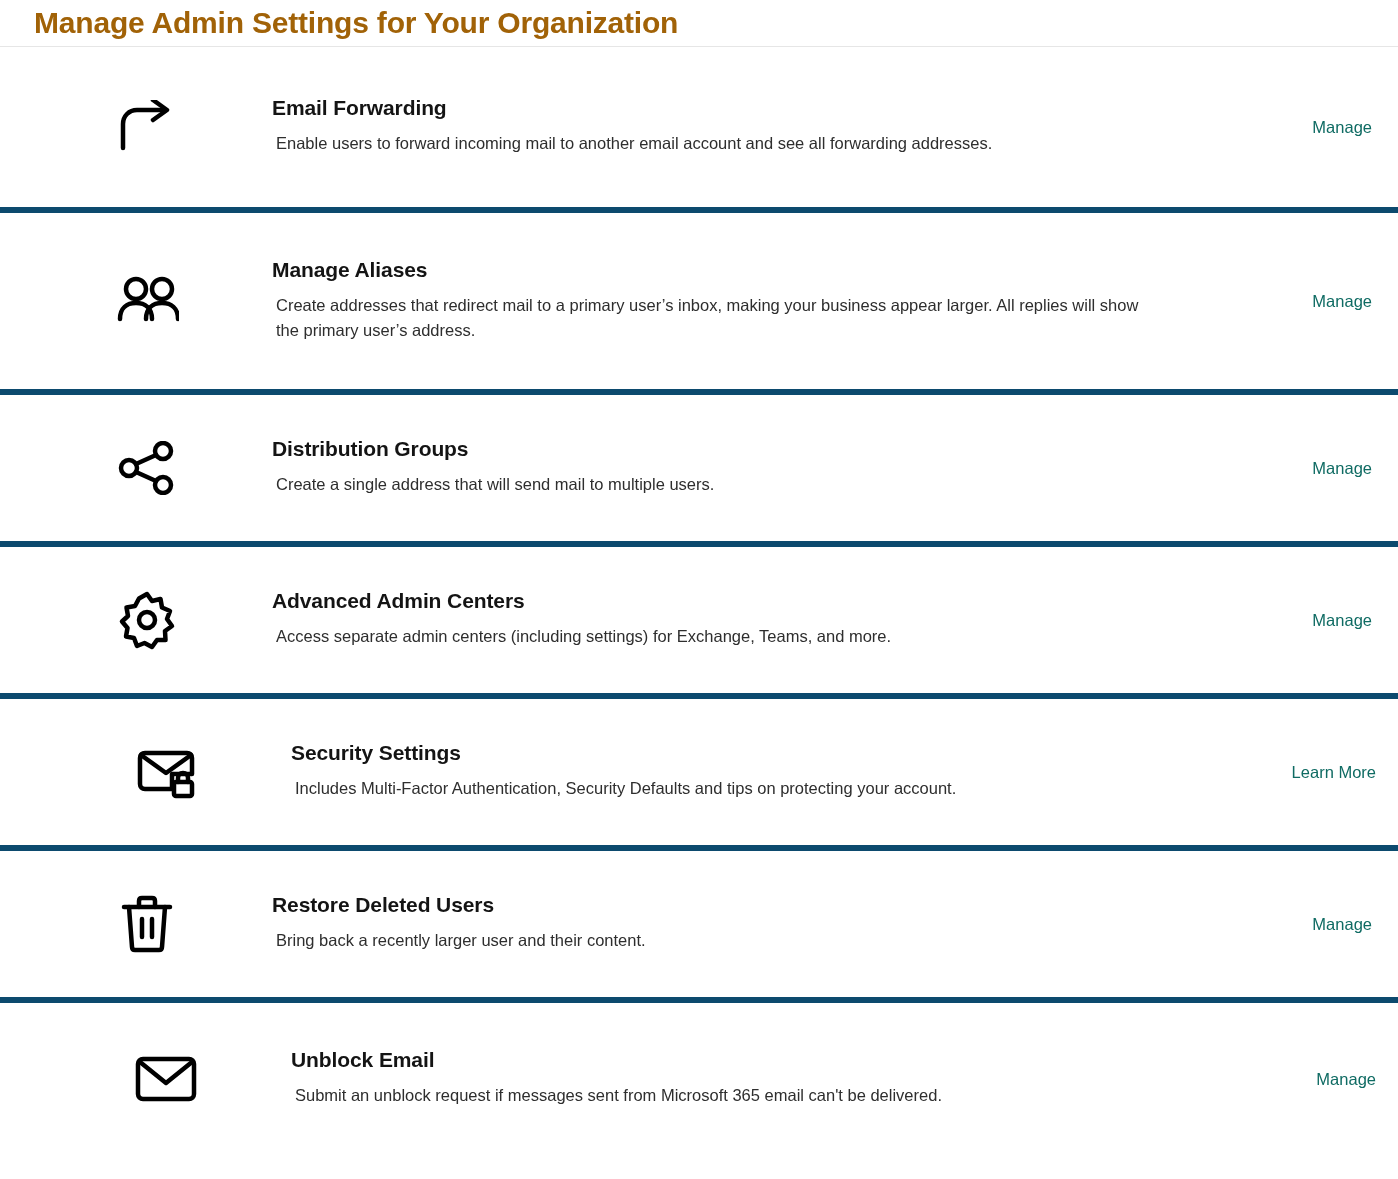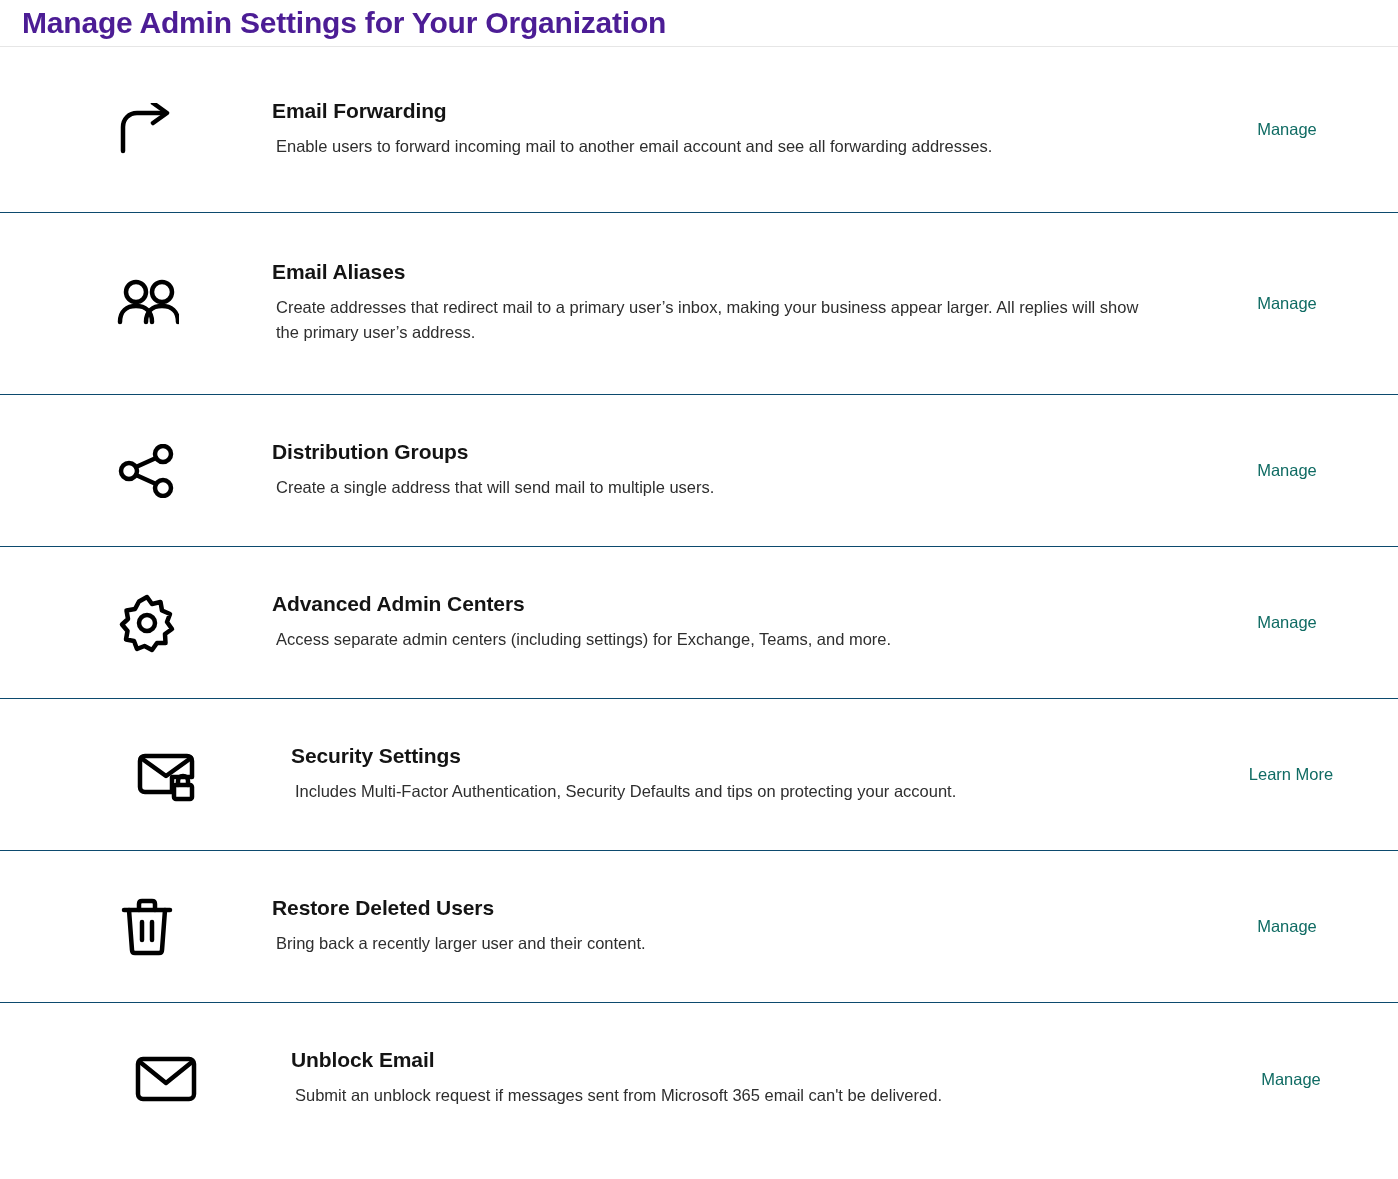--- a/index.html
+++ b/index.html
@@ -18,41 +18,41 @@
   .page {
     width: 1398px;
     height: 1179px;
     position: relative;
     background: #ffffff;
   }
   .page-title {
     font-size: 30px;
     font-weight: 700;
     letter-spacing: -0.2px;
-    color: #4c1d95;
-    padding: 0 0 0 22px;
+    color: #a16207;
+    padding: 0 0 0 34px;
     margin: 0;
     line-height: 46px;
     height: 46px;
   }
   .divider {
     height: 1px;
     background: #e6e6e6;
     width: 100%;
   }
   .settings-list {
     width: 100%;
   }
   .setting-row {
     display: flex;
     align-items: center;
     width: 100%;
     padding: 0 22px;
     min-height: 152px;
-    border-bottom: 1px solid #0c4a6e;
+    border-bottom: 6px solid #0c4a6e;
   }
   .setting-row:last-child {
     border-bottom: none;
   }
   .icon-cell {
     width: 250px;
     flex: 0 0 250px;
     display: flex;
     align-items: center;
     justify-content: center;
@@ -77,21 +77,21 @@
     font-size: 16.5px;
     font-weight: 400;
     color: #2e2e2e;
     line-height: 25px;
     margin: 4px;
     max-width: 890px;
   }
   .action-cell {
     flex: 0 0 170px;
     width: 170px;
-    text-align: center;
+    text-align: right;
     padding-right: 0;
   }
   .action-link {
     font-size: 16.5px;
     color: #0f6b63;
     text-decoration: none;
     font-weight: 400;
     cursor: pointer;
     white-space: nowrap;
   }
@@ -133,21 +133,21 @@
     <div class="setting-row row-1">
       <div class="icon-cell">
         <svg width="64" height="54" viewBox="0 0 64 54" fill="none" stroke="#000000" stroke-width="4.5" stroke-linecap="round" stroke-linejoin="round">
           <circle cx="21" cy="15" r="10"></circle>
           <circle cx="47" cy="15" r="10"></circle>
           <path d="M5 45 C5 34 12 29 21 29 C30 29 37 34 37 45"></path>
           <path d="M31 45 C31 34 38 29 47 29 C56 29 63 34 63 45"></path>
         </svg>
       </div>
       <div class="text-cell">
-        <div class="setting-title">Email Aliases</div>
+        <div class="setting-title">Manage Aliases</div>
         <div class="setting-desc">Create addresses that redirect mail to a primary user’s inbox, making your business appear larger. All replies will show the primary user’s address.</div>
       </div>
       <div class="action-cell">
         <a class="action-link" href="#">Manage</a>
       </div>
     </div>
 
     <div class="setting-row row-2">
       <div class="icon-cell">
         <svg width="64" height="54" viewBox="0 0 64 54" fill="none" stroke="#000000" stroke-width="4.5" stroke-linecap="round" stroke-linejoin="round">

